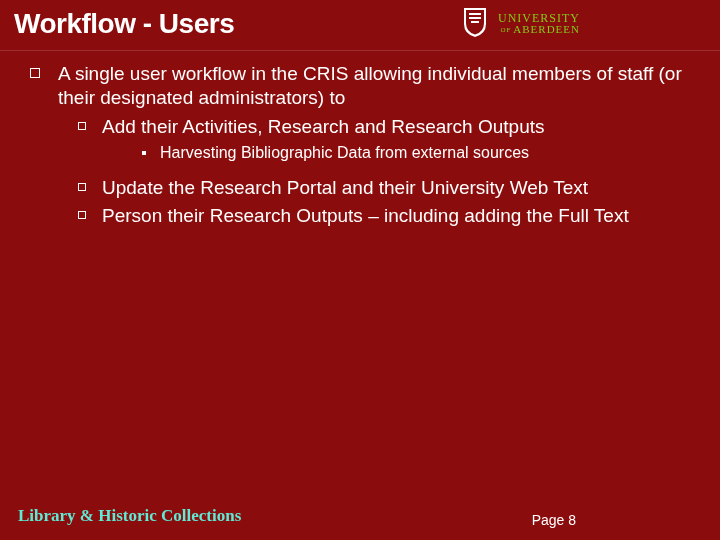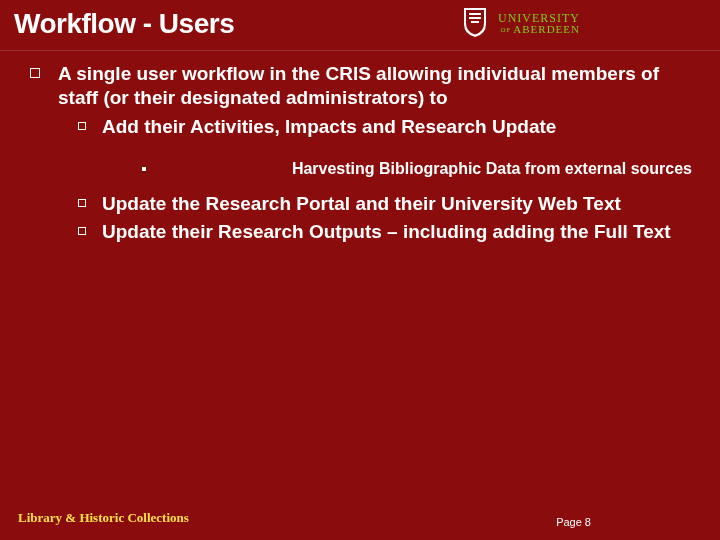--- a/index.html
+++ b/index.html
@@ -76,21 +76,20 @@
   }
   ul.lvl1, ul.lvl2, ul.lvl3 {
     list-style: none;
     margin: 0;
     padding: 0;
   }
   ul.lvl1 > li {
     position: relative;
     padding-left: 30px;
     margin-bottom: 6px;
-    font-weight: bold;
   }
   ul.lvl1 > li::before {
     content: "";
     position: absolute;
     left: 2px;
     top: 6px;
     width: 10px;
     height: 10px;
     border: 1px solid #fff;
     box-sizing: border-box;
@@ -109,23 +108,22 @@
     content: "";
     position: absolute;
     left: 6px;
     top: 7px;
     width: 8px;
     height: 8px;
     border: 1px solid #fff;
     box-sizing: border-box;
   }
   ul.lvl3 {
-    margin-top: 20px;
+    margin-top: 4px;
     margin-bottom: 12px;
-    text-align: right;
   }
   ul.lvl3 > li {
     position: relative;
     padding-left: 24px;
     margin-left: 34px;
     margin-bottom: 2px;
     font-size: 16px;
     line-height: 1.3;
   }
   ul.lvl3 > li::before {
@@ -135,29 +133,29 @@
     top: 8px;
     width: 4px;
     height: 4px;
     background: #fff;
   }
   .footer-left {
     position: absolute;
     bottom: 14px;
     left: 18px;
     font-family: Georgia, 'Times New Roman', serif;
-    font-size: 13px;
+    font-size: 17px;
     font-weight: bold;
-    color: #fde047;
+    color: #5eead4;
   }
   .footer-right {
     position: absolute;
     bottom: 12px;
-    right: 1px;
-    font-size: 11px;
+    right: 16px;
+    font-size: 14px;
     color: #fff;
   }
 </style>
 </head>
 <body>
 <div class="slide">
 
   <div class="title">Workflow - Users</div>
 
   <div class="logo">
@@ -177,32 +175,32 @@
   </div>
 
   <div class="divider"></div>
 
   <div class="body">
     <ul class="lvl1">
       <li>
         <span>A single user workflow in the CRIS allowing individual members of staff (or their designated administrators) to</span>
         <ul class="lvl2">
           <li>
-            <span>Add their Activities, Impacts and Research Update</span>
+            <span>Add their Activities, Research and Research Outputs</span>
             <ul class="lvl3">
               <li>
                 <span>Harvesting Bibliographic Data from external sources</span>
               </li>
             </ul>
           </li>
           <li>
             <span>Update the Research Portal and their University Web Text</span>
           </li>
           <li>
-            <span>Update their Research Outputs – including adding the Full Text</span>
+            <span>Person their Research Outputs – including adding the Full Text</span>
           </li>
         </ul>
       </li>
     </ul>
   </div>
 
   <div class="footer-left">Library &amp; Historic Collections</div>
   <div class="footer-right">Page 8</div>
 
 </div>

